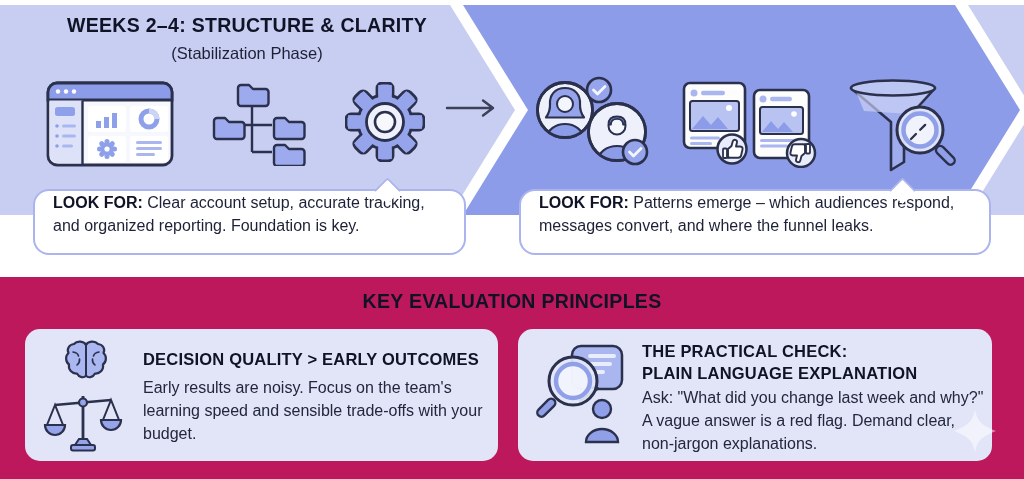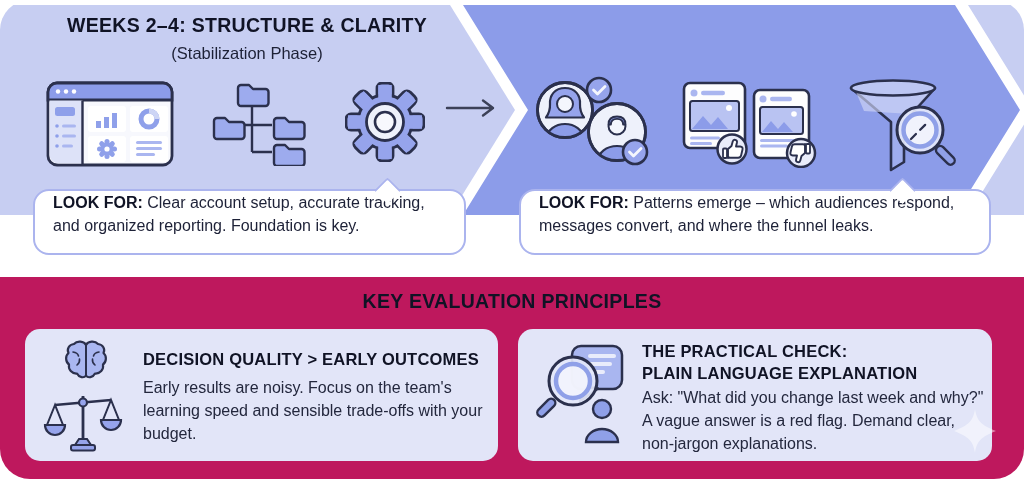--- a/index.html
+++ b/index.html
@@ -1,20 +1,19 @@
 <!DOCTYPE html>
 <html><head>
 <meta charset="utf-8">
 <style>
   html,body{margin:0;padding:0;background:#ffffff;}
   .canvas{
     position:relative;width:1024px;height:479px;overflow:hidden;
     background:#ffffff;color:#16192b;
     font-family:"Liberation Sans", sans-serif;
-    border-radius:30px;
   }
   .abs{position:absolute;}
   
   .phase-block{position:absolute;top:13px;text-align:center;z-index:2;}
   .phase-title{font-size:19.5px;font-weight:800;letter-spacing:.3px;color:#101325;line-height:24px;}
   .phase-sub{font-size:16.5px;color:#1d2136;line-height:21px;margin-top:6px;}
   
   .bubble{
     position:absolute;top:189px;height:66px;background:#ffffff;
     border:2px solid #abb4ee;border-radius:16px;z-index:6;box-sizing:border-box;

